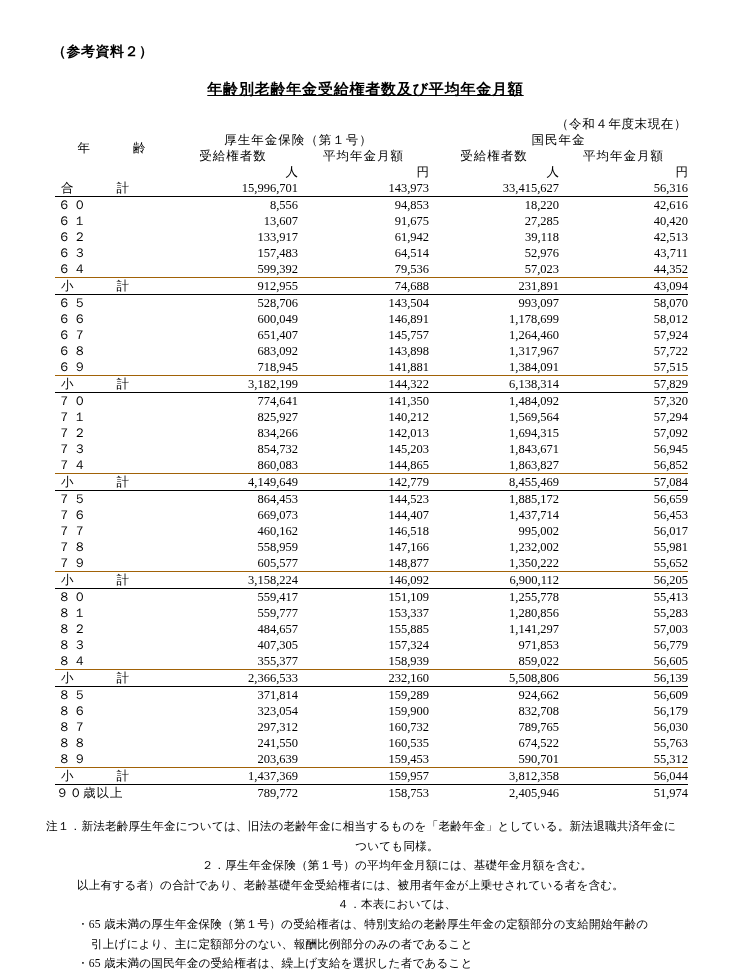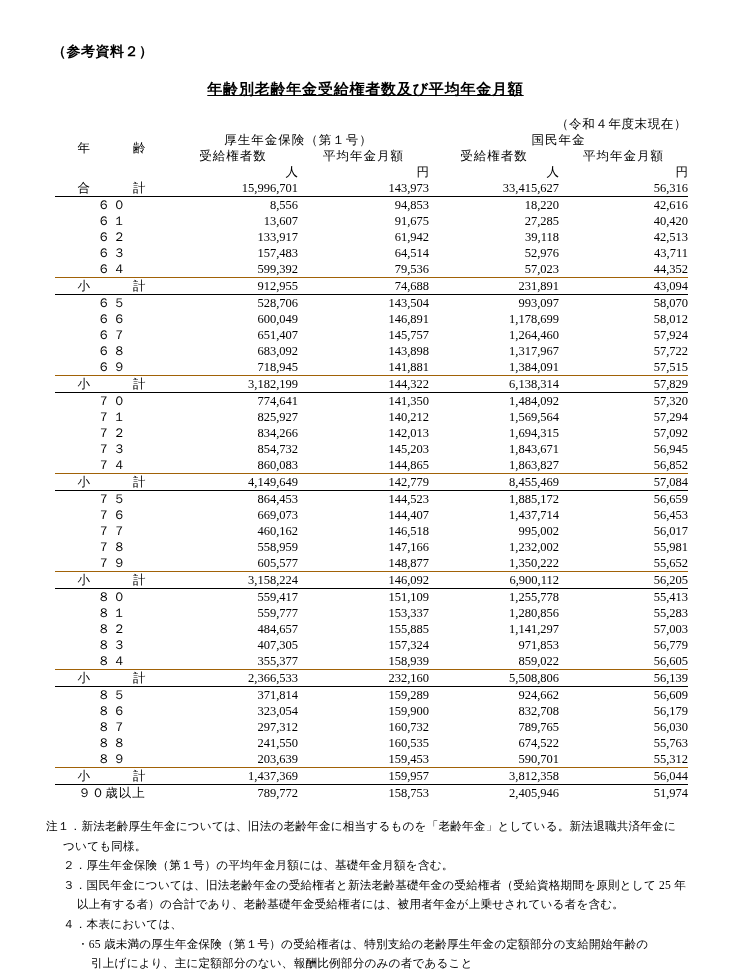--- a/index.html
+++ b/index.html
@@ -87,21 +87,21 @@
   }
   th.age-head {
     letter-spacing: 6px;
     text-indent: 6px;
   }
   .thin-b { border-bottom: 1px solid #000; }
   .thick-b { border-bottom: 2px solid #000; }
 
   
   td.age {
-    text-align: center;
+    text-align: left;
     letter-spacing: 3px;
     text-indent: 3px;
     font-size: 12.5px;
   }
   td.age.sub {
     letter-spacing: 6px;
     text-indent: 6px;
   }
   td.age.over90 {
     letter-spacing: 1px;
@@ -127,21 +127,21 @@
     position: absolute;
     left: 46px;
     top: 805px;
     width: 685px;
     font-size: 11.6px;
     line-height: 19.6px;
     letter-spacing: 0.2px;
   }
   .note-line { white-space: nowrap; }
   .ind-0 { padding-left: 0px; }
-  .ind-1 { padding-left: 17px; }
+  .ind-1 { padding-left: 17px; text-align: center; }
   .ind-2 { padding-left: 31px; }
   .ind-3 { padding-left: 45px; }
 </style>
 </head>
 <body>
 
 <div class="page">
 
   <div class="doc-ref">（参考資料２）</div>
 
@@ -451,21 +451,20 @@
         <td class="num bl-thin frame-bottom">2,405,946</td>
         <td class="num bl-thin br frame-bottom">51,974</td>
       </tr>
     </tbody>
   </table>
 
   <div class="notes">
     <div class="note-line ind-0">注１．新法老齢厚生年金については、旧法の老齢年金に相当するものを「老齢年金」としている。新法退職共済年金に</div>
     <div class="note-line ind-1">ついても同様。</div>
     <div class="note-line ind-1">２．厚生年金保険（第１号）の平均年金月額には、基礎年金月額を含む。</div>
-    <div class="note-line ind-1">３．国民年金については、旧法老齢年金の受給権者と新法老齢基礎年金の受給権者（受給資格期間を原則として 25 年</div>
     <div class="note-line ind-2">以上有する者）の合計であり、老齢基礎年金受給権者には、被用者年金が上乗せされている者を含む。</div>
     <div class="note-line ind-1">４．本表においては、</div>
     <div class="note-line ind-2">・65 歳未満の厚生年金保険（第１号）の受給権者は、特別支給の老齢厚生年金の定額部分の支給開始年齢の</div>
     <div class="note-line ind-3">引上げにより、主に定額部分のない、報酬比例部分のみの者であること</div>
     <div class="note-line ind-2">・65 歳未満の国民年金の受給権者は、繰上げ支給を選択した者であること</div>
 
   </div>
 
 </div>
 

